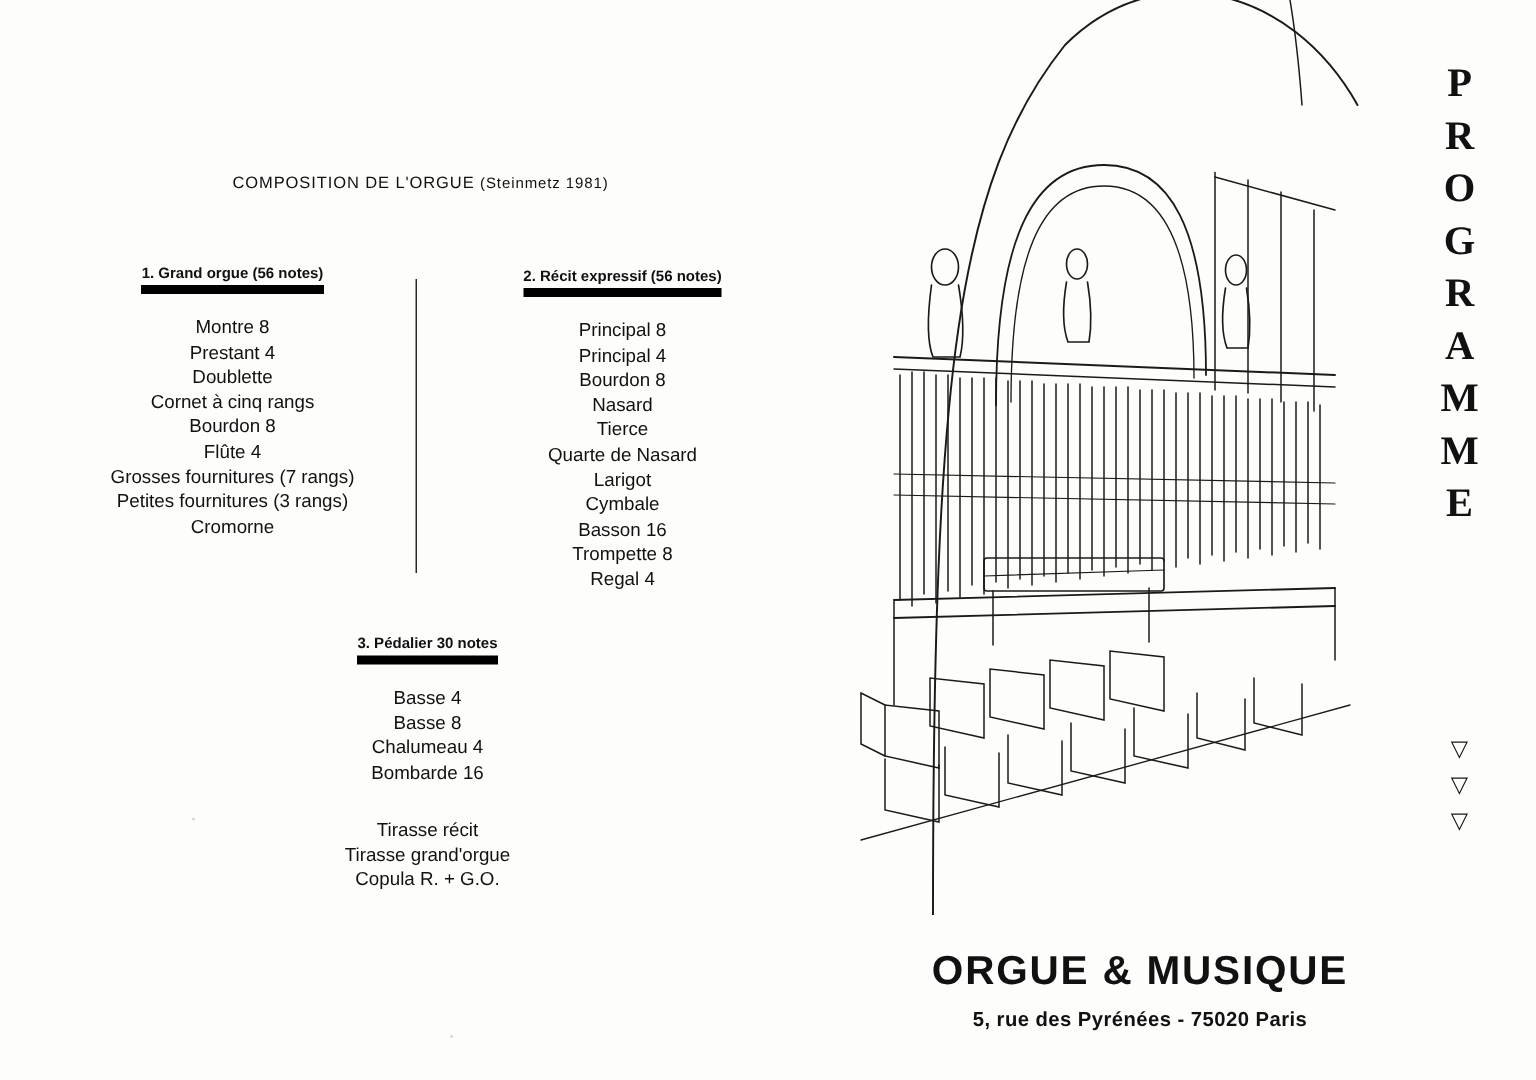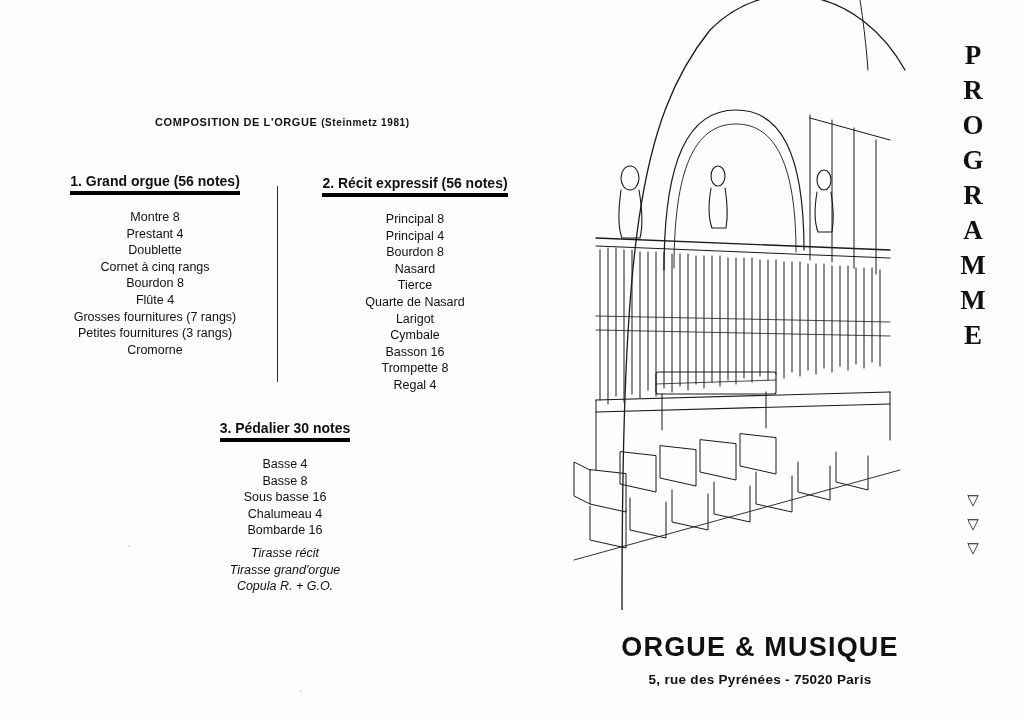--- a/index.html
+++ b/index.html
@@ -24,38 +24,38 @@
     top: 0;
     width: 580px;
     height: 720px;
   }
 
   #composition-title {
     position: absolute;
     left: 155px;
     top: 116px;
     font-size: 11px;
-    font-weight: bold;
+    font-weight: normal;
     letter-spacing: 0.6px;
     white-space: nowrap;
   }
   #composition-title .sub {
     font-size: 10px;
   }
 
   .division {
     position: absolute;
     text-align: center;
   }
   .division-head {
-    font-size: 14px;
+    font-size: 10px;
     font-weight: bold;
     white-space: nowrap;
     padding-bottom: 2px;
-    border-bottom: 4px solid #000000;
+    border-bottom: 6px solid #000000;
     display: inline-block;
   }
   .stop-list {
     margin-top: 14px;
     font-size: 12.5px;
     line-height: 16.6px;
   }
   .stop-list div {
     white-space: nowrap;
   }
@@ -95,21 +95,21 @@
   
   #couplers {
     position: absolute;
     left: 170px;
     top: 545px;
     width: 230px;
     text-align: center;
     font-size: 12.5px;
     line-height: 16.6px;
   }
-  #couplers div { white-space: nowrap; font-style: italic; }
+  #couplers div { white-space: nowrap; }
 
   
   #illustration {
     position: absolute;
     left: 560px;
     top: 0px;
     width: 360px;
     height: 610px;
   }
   #illustration svg { display: block; }
@@ -221,21 +221,20 @@
       <div>Trompette 8</div>
       <div>Regal 4</div>
     </div>
   </div>
 
   <div class="division" id="division-pedalier">
     <div class="division-head">3.  Pédalier 30 notes</div>
     <div class="stop-list">
       <div>Basse 4</div>
       <div>Basse 8</div>
-      <div>Sous basse 16</div>
       <div>Chalumeau 4</div>
       <div>Bombarde 16</div>
     </div>
   </div>
 
   <div id="couplers">
     <div>Tirasse récit</div>
     <div>Tirasse grand'orgue</div>
     <div>Copula R. + G.O.</div>
   </div>

